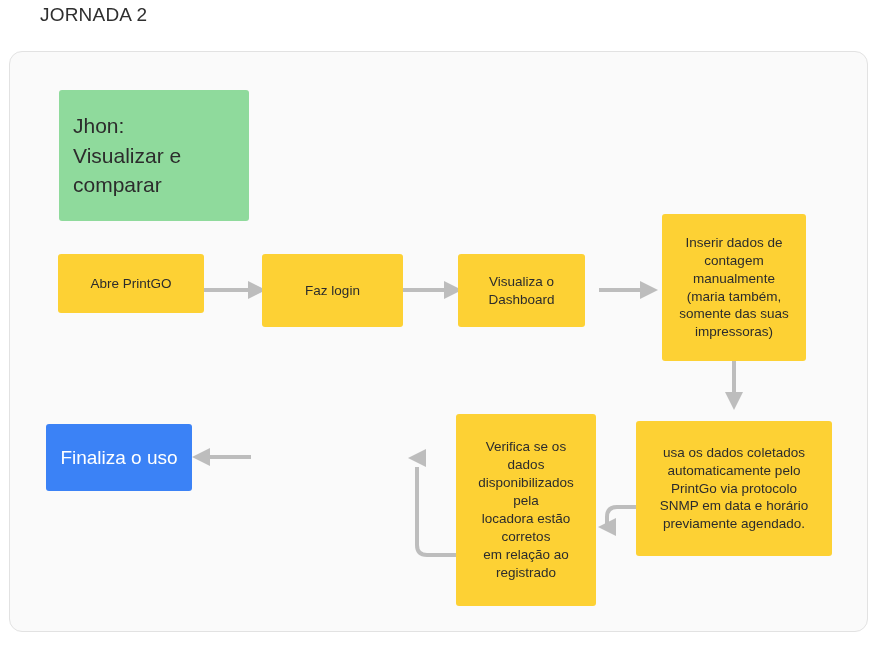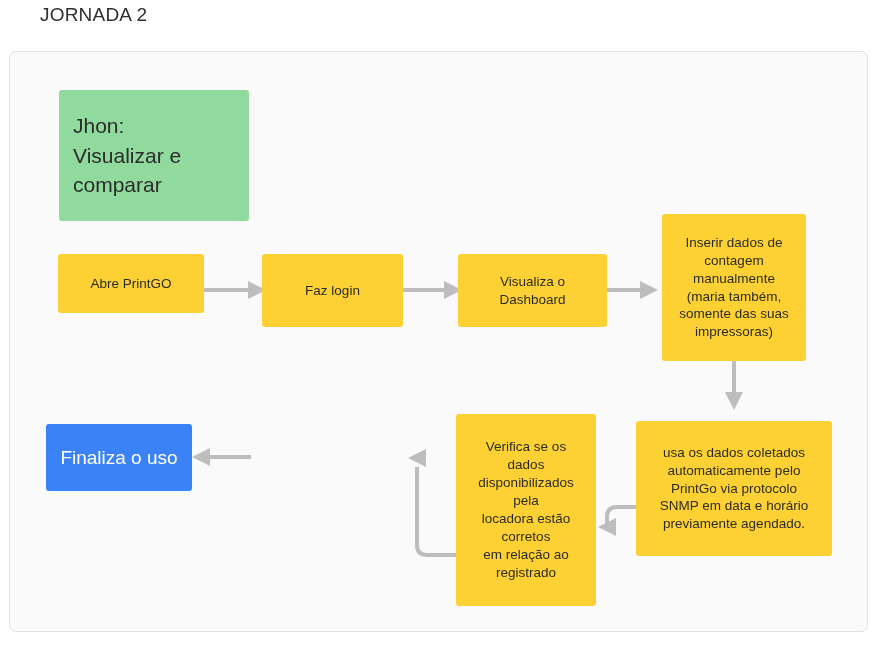--- a/index.html
+++ b/index.html
@@ -25,21 +25,21 @@
   }
   #flow-card {
     position: absolute;
     left: 9px;
     top: 51px;
     width: 859px;
     height: 581px;
     box-sizing: border-box;
     background: #fafafa;
     border: 1px solid #e2e2e2;
-    border-radius: 7px;
+    border-radius: 13px;
   }
   #canvas {
     position: absolute;
     left: 0;
     top: 0;
     width: 100%;
     height: 100%;
   }
   .node {
     position: absolute;
@@ -130,21 +130,21 @@
     </svg>
 
     <div class="node node-actor" style="left:49px; top:38px; width:190px; height:131px;">Jhon:
 Visualizar e
 comparar</div>
 
     <div class="node node-step" style="left:48px; top:202px; width:146px; height:59px;">Abre PrintGO</div>
 
     <div class="node node-step" style="left:252px; top:202px; width:141px; height:73px;">Faz login</div>
 
-    <div class="node node-step" style="left:448px; top:202px; width:149px; height:73px;">Visualiza o
+    <div class="node node-step" style="left:448px; top:202px; width:127px; height:73px;">Visualiza o
 Dashboard</div>
 
     <div class="node node-step" style="left:652px; top:162px; width:144px; height:147px;">Inserir dados de
 contagem
 manualmente
 (maria também,
 somente das suas
 impressoras)</div>
 
     <div class="node node-step" style="left:626px; top:369px; width:196px; height:135px;">usa os dados coletados

